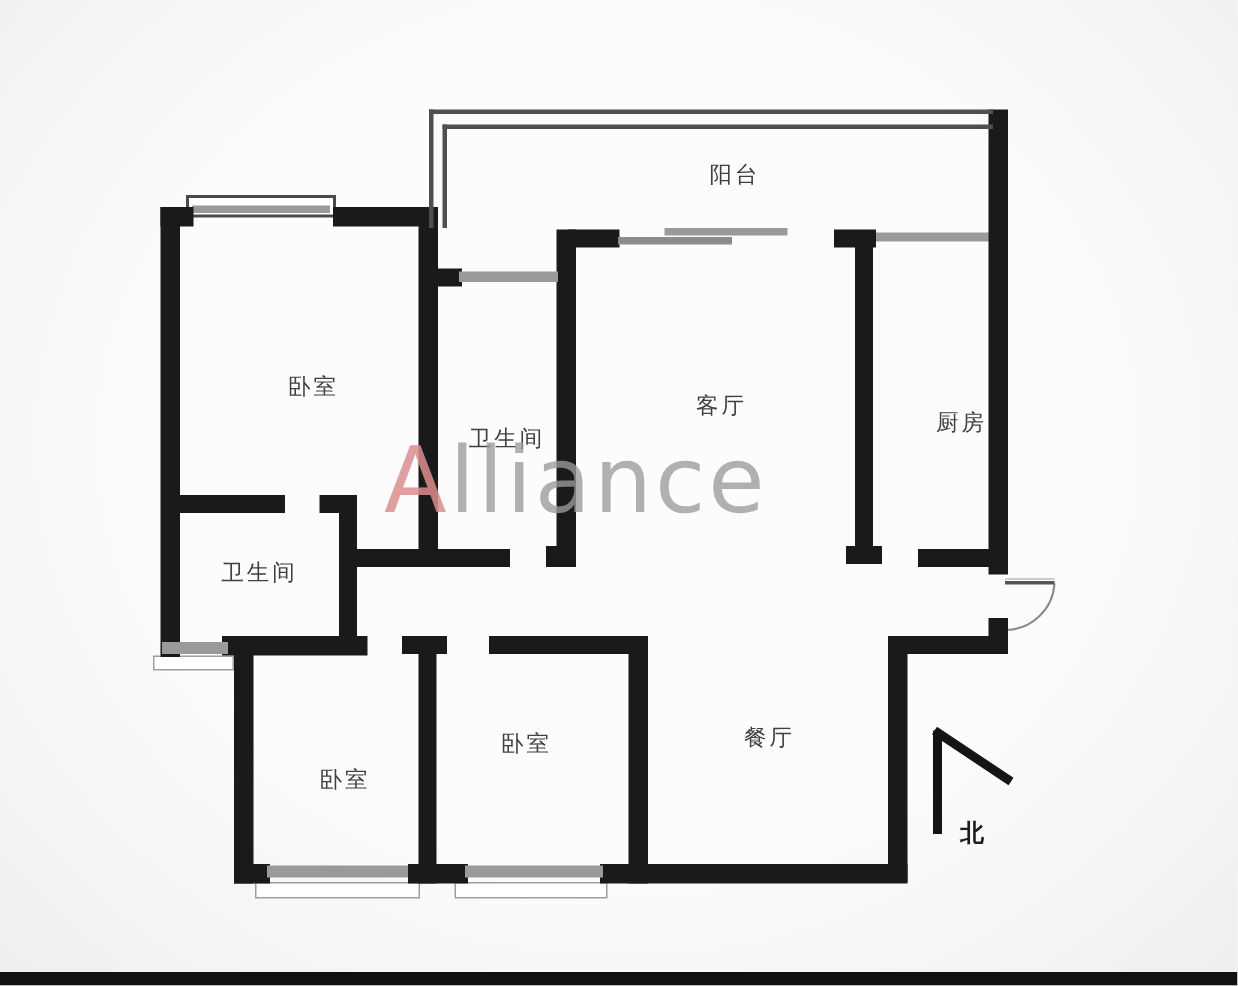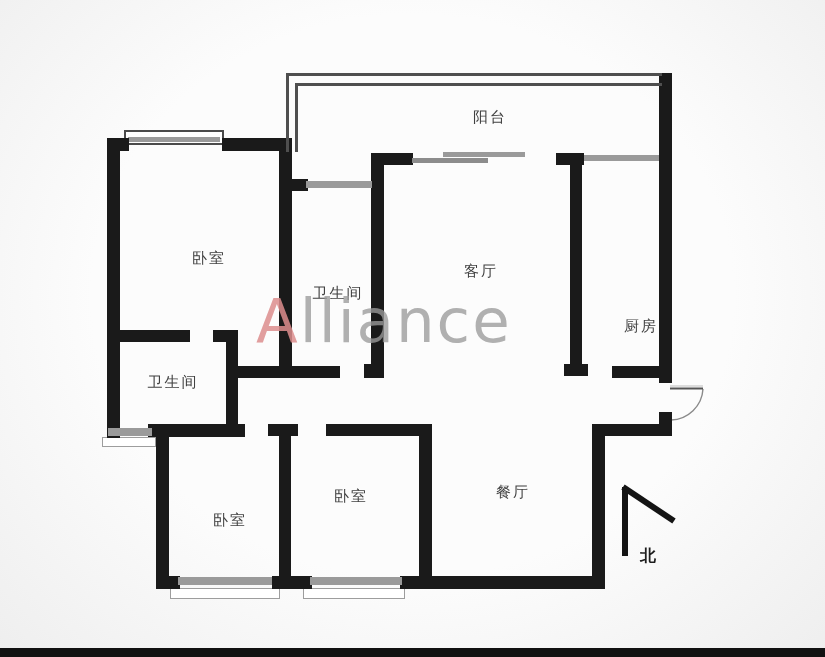--- a/index.html
+++ b/index.html
@@ -118,21 +118,21 @@
       <div class="t" style="left: 286px; top: 73px; width: 376px; height: 3px;"></div>
       <div class="t" style="left: 286px; top: 73px; width: 3px; height: 79px;"></div>
       <div class="t" style="left: 295px; top: 83px; width: 367px; height: 3px;"></div>
       <div class="t" style="left: 295px; top: 83px; width: 3px; height: 69px;"></div>
     </div>
 
   <span class="room-label" style="left:490px;top:117px;">阳台</span>
   <span class="room-label" style="left:209px;top:258px;">卧室</span>
   <span class="room-label" style="left:338px;top:293px;">卫生间</span>
   <span class="room-label" style="left:481px;top:271px;">客厅</span>
-  <span class="room-label" style="left:641px;top:282px;margin-top:44px;">厨房</span>
+  <span class="room-label" style="left:641px;top:282px;">厨房</span>
   <span class="room-label" style="left:173px;top:382px;">卫生间</span>
   <span class="room-label" style="left:230px;top:520px;">卧室</span>
   <span class="room-label" style="left:351px;top:496px;">卧室</span>
   <span class="room-label" style="left:513px;top:492px;">餐厅</span>
   <span class="north-label" style="left:648px;top:556px;">北</span>
 
   <div id="brand-watermark">
     <span class="brand-a">A</span><span class="brand-rest">lliance</span>
   </div>
 

